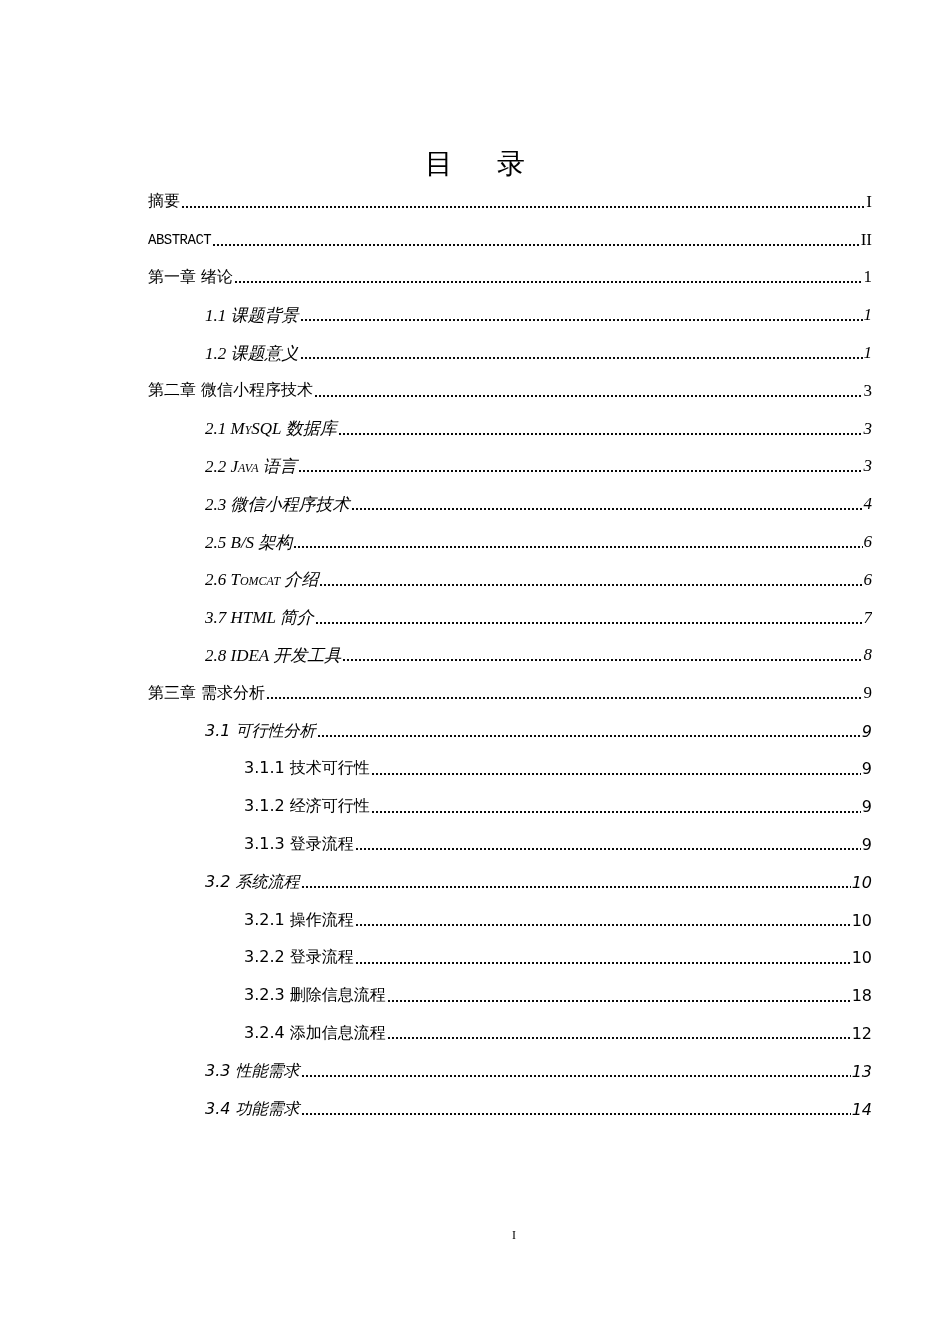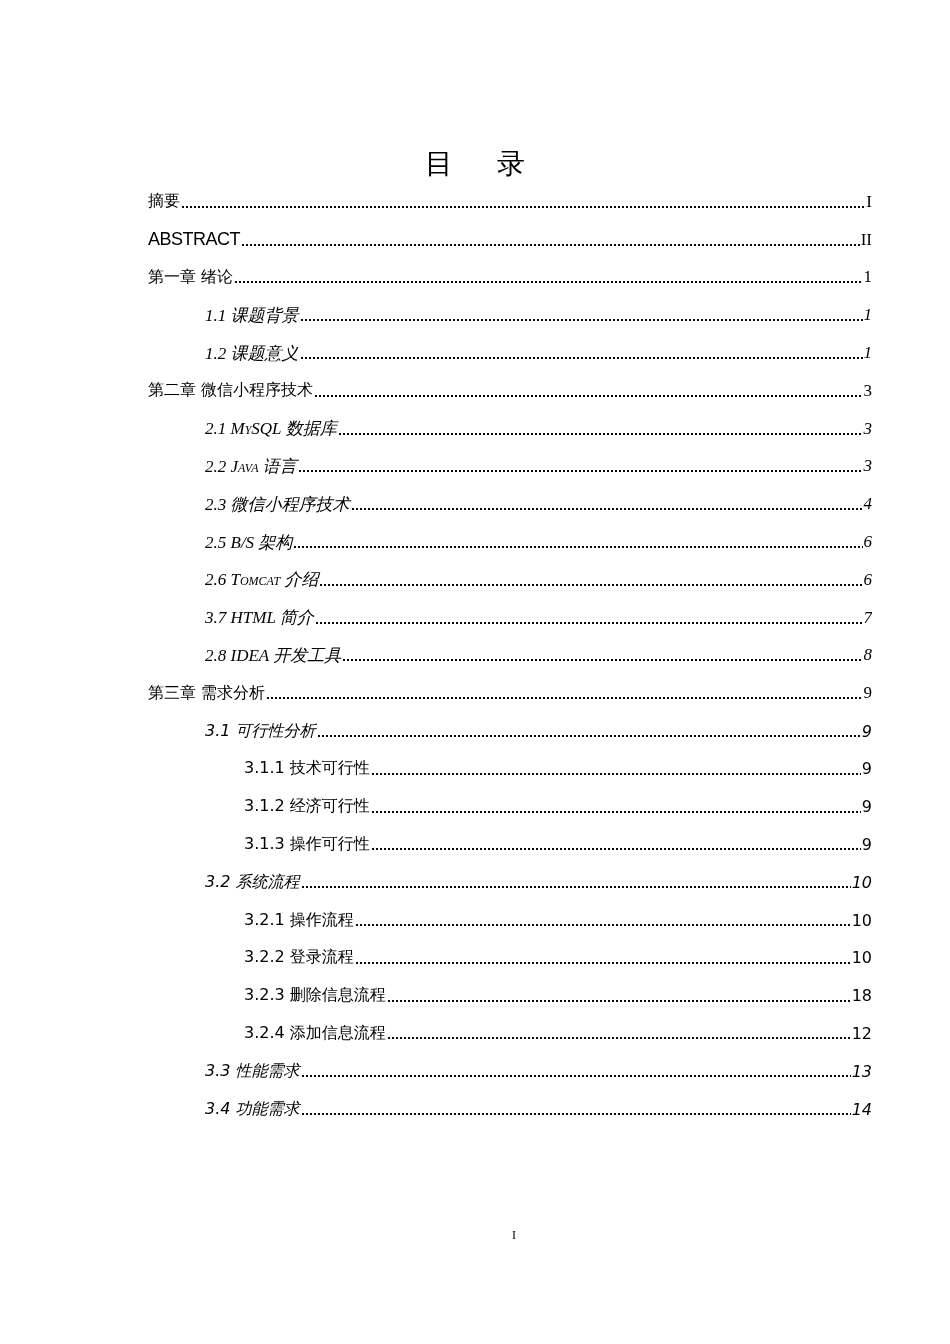--- a/index.html
+++ b/index.html
@@ -24,21 +24,21 @@
   .row .label { flex: 0 0 auto; }
   .row .label .sc { font-variant: small-caps; }
   .row .leader {
     flex: 1 1 auto; overflow: hidden; margin: 0 1px; align-self: flex-end;
     height: 4px; margin-bottom: 12px;
     background-image: radial-gradient(circle, #000 0.7px, transparent 0.9px);
     background-size: 4px 4px; background-repeat: repeat-x; background-position: left center;
   }
   .row .pg { flex: 0 0 auto; font-family: "Liberation Serif", serif; font-size: 17px; }
   .row.sans .pg { font-family: "DejaVu Sans", sans-serif; font-size: 16px; }
-  .row.abs .label { font-family: Liberation Sans, sans-serif; font-size: 18px; letter-spacing: -0.5px; }
+  .row.abs .label { font-family: Liberation Mono, monospace; font-size: 14px; letter-spacing: -0.5px; }
   .footer {
     position: absolute; top: 1228px; left: 0; width: 1028px; text-align: center;
     font-family: "Liberation Serif", serif; font-size: 12px;
   }
 </style>
 </head>
 <body>
 
 <div class="page">
   <div class="title">
@@ -125,21 +125,21 @@
         <span class="label">3.1.1 技术可行性</span>
         <span class="leader"></span>
         <span class="pg">9</span>
       </div>
       <div class="row l3 sans">
         <span class="label">3.1.2 经济可行性</span>
         <span class="leader"></span>
         <span class="pg">9</span>
       </div>
       <div class="row l3 sans">
-        <span class="label">3.1.3 操作可行性</span>
+        <span class="label">3.1.3 登录流程</span>
         <span class="leader"></span>
         <span class="pg">9</span>
       </div>
       <div class="row l2 sans">
         <span class="label">3.2 系统流程</span>
         <span class="leader"></span>
         <span class="pg">10</span>
       </div>
       <div class="row l3 sans">
         <span class="label">3.2.1 操作流程</span>

